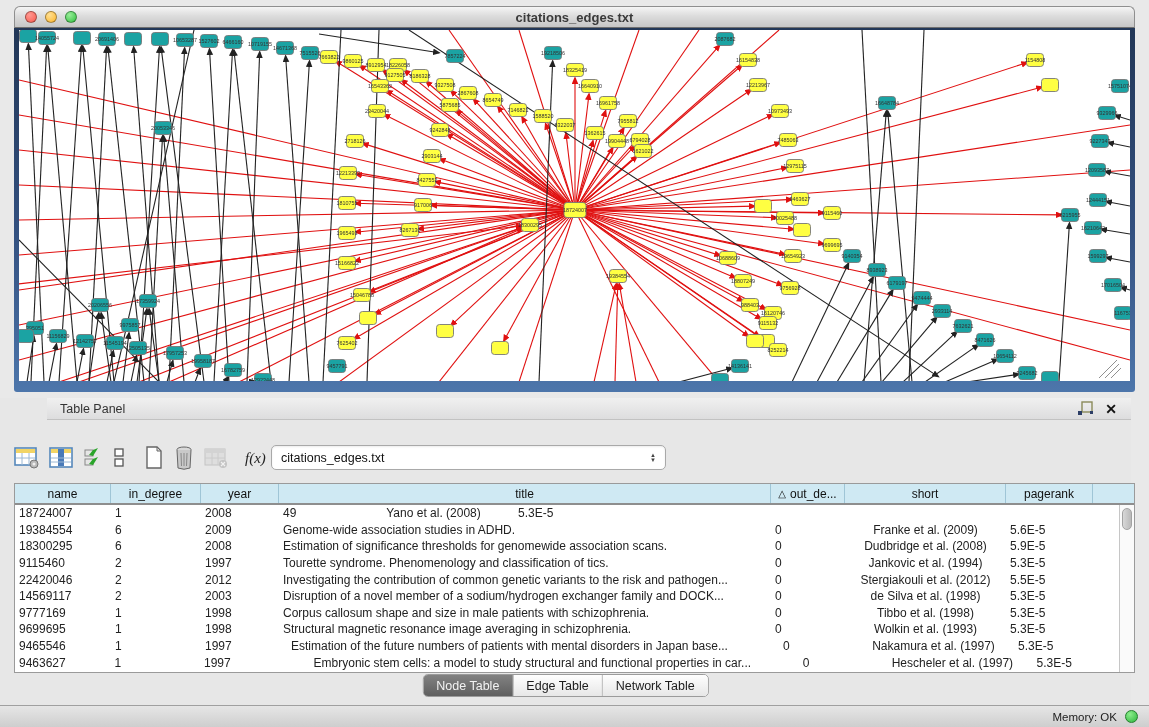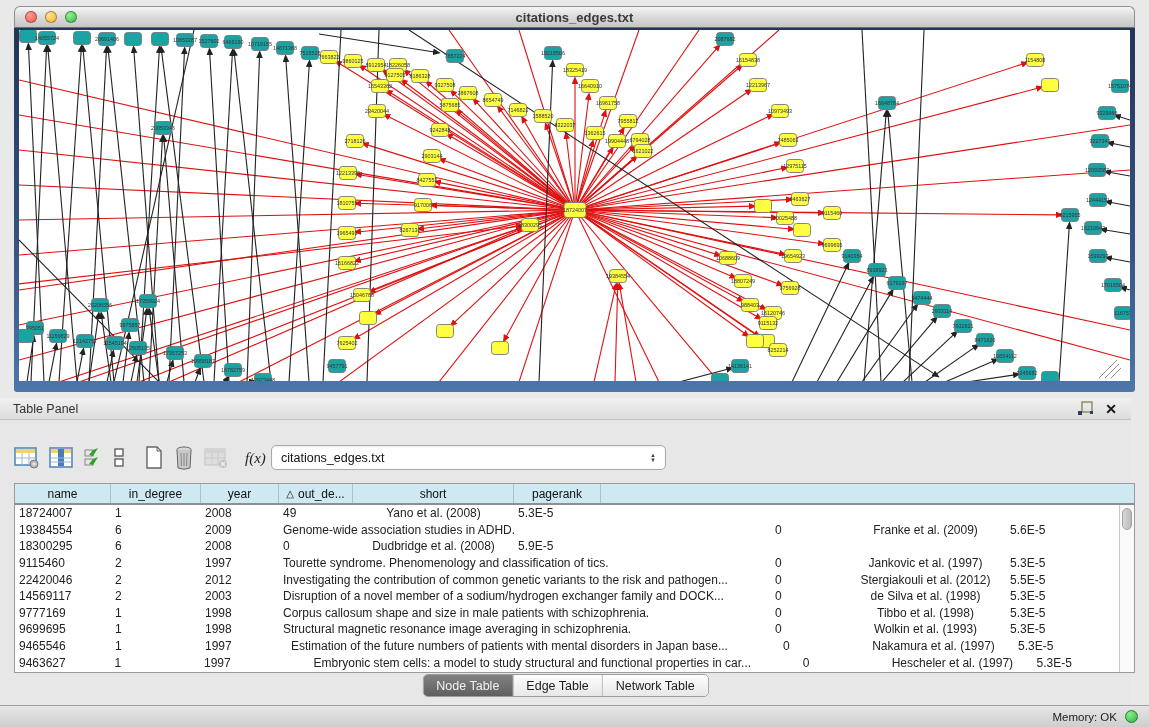--- a/index.html
+++ b/index.html
@@ -15,21 +15,21 @@
   .tl.red { background:radial-gradient(circle at 35% 30%, #ff9a93,#f95a4d); margin-left:10px; }
   .tl.yel { background:radial-gradient(circle at 35% 30%, #ffe095,#fdb529); }
   .tl.grn { background:radial-gradient(circle at 35% 30%, #9aed9a,#2fc13e); }
   #win-title { position:absolute; left:0; right:0; text-align:center; font-size:13px; font-weight:bold; color:#3a3a3a; }
   #win-frame { height:364px; background:linear-gradient(180deg,#223757 0%,#33507f 55%,#4d76ab 100%);
     border-radius:0 0 3px 3px; padding:2px 5px 11px 5px; }
   #graph-wrap { width:1111px; height:351px; background:#ffffff; position:relative; }
   #graph-svg { display:block; width:1111px; height:351px; }
 
   
-  #table-panel { position:absolute; left:0; top:398px; width:1131px; height:329px; background:#e7e7e7; }
+  #table-panel { position:absolute; left:0; top:398px; width:1131px; height:329px; background:#e7e7e7;padding-left:47px; }
   #panel-header { height:22px; background:linear-gradient(180deg,#f0f0f0,#ddddde); border-bottom:1px solid #c2c2c2;
     display:flex; align-items:center; }
   #panel-title { font-size:12.5px; color:#333; padding-left:13px; flex:1; }
   #float-btn { width:18px; height:16px; margin-right:10px; cursor:default; }
   #panel-close { font-size:14px; font-weight:bold; color:#111; margin-right:14px; cursor:default; }
 
   #toolbar { position:absolute; left:14px; top:44px; height:32px; display:flex; align-items:center; }
   .tb-icon { margin-right:9px; display:inline-flex; align-items:center; justify-content:center; }
   #fx-icon { font-family:"Liberation Serif", serif; font-style:italic; font-size:15px; color:#222; margin:0 10px 0 8px; }
   #table-select { position:absolute; left:271px; top:47px; width:395px; height:25px; background:#fff;
@@ -777,20 +777,21 @@
         <span>▲</span>
         <span>▼</span>
       </span>
   </div>
 
   <div id="data-table">
     <div id="thead">
         <div class="th" style="width: 96px;">name</div>
         <div class="th" style="width: 90px;">in_degree</div>
         <div class="th" style="width: 78px;">year</div>
+        <div class="th" style="width: 492px;">title</div>
         <div class="th" style="width: 74px;"><span class="sort-glyph">△</span>out_de...</div>
         <div class="th" style="width: 161px;">short</div>
         <div class="th" style="width: 87px;">pagerank</div>
         <div class="th" style="flex: 1 1 0%; border-right: none;"></div>
       </div>
     <div id="tbody">
         <div class="tr">
           <div class="td" style="width: 96px; text-align: left;">18724007</div>
           <div class="td" style="width: 90px; text-align: left;">1</div>
           <div class="td" style="width: 78px; text-align: left;">2008</div>
@@ -804,31 +805,32 @@
           <div class="td" style="width: 78px; text-align: left;">2009</div>
           <div class="td" style="width: 492px; text-align: left;">Genome-wide association studies in ADHD.</div>
           <div class="td" style="width: 74px; text-align: left;">0</div>
           <div class="td" style="width: 161px; text-align: center;">Franke et al. (2009)</div>
           <div class="td" style="width: 87px; text-align: left;">5.6E-5</div>
         </div>
         <div class="tr">
           <div class="td" style="width: 96px; text-align: left;">18300295</div>
           <div class="td" style="width: 90px; text-align: left;">6</div>
           <div class="td" style="width: 78px; text-align: left;">2008</div>
+          <div class="td" style="width: 492px; text-align: left;">Estimation of significance thresholds for genomewide association scans.</div>
           <div class="td" style="width: 74px; text-align: left;">0</div>
           <div class="td" style="width: 161px; text-align: center;">Dudbridge et al. (2008)</div>
           <div class="td" style="width: 87px; text-align: left;">5.9E-5</div>
         </div>
         <div class="tr">
           <div class="td" style="width: 96px; text-align: left;">9115460</div>
           <div class="td" style="width: 90px; text-align: left;">2</div>
           <div class="td" style="width: 78px; text-align: left;">1997</div>
           <div class="td" style="width: 492px; text-align: left;">Tourette syndrome. Phenomenology and classification of tics.</div>
           <div class="td" style="width: 74px; text-align: left;">0</div>
-          <div class="td" style="width: 161px; text-align: center;">Jankovic et al. (1997)</div>
+          <div class="td" style="width: 161px; text-align: center;">Jankovic et al. (1994)</div>
           <div class="td" style="width: 87px; text-align: left;">5.3E-5</div>
         </div>
         <div class="tr">
           <div class="td" style="width: 96px; text-align: left;">22420046</div>
           <div class="td" style="width: 90px; text-align: left;">2</div>
           <div class="td" style="width: 78px; text-align: left;">2012</div>
           <div class="td" style="width: 492px; text-align: left;">Investigating the contribution of common genetic variants to the risk and pathogen...</div>
           <div class="td" style="width: 74px; text-align: left;">0</div>
           <div class="td" style="width: 161px; text-align: center;">Stergiakouli et al. (2012)</div>
           <div class="td" style="width: 87px; text-align: left;">5.5E-5</div>

